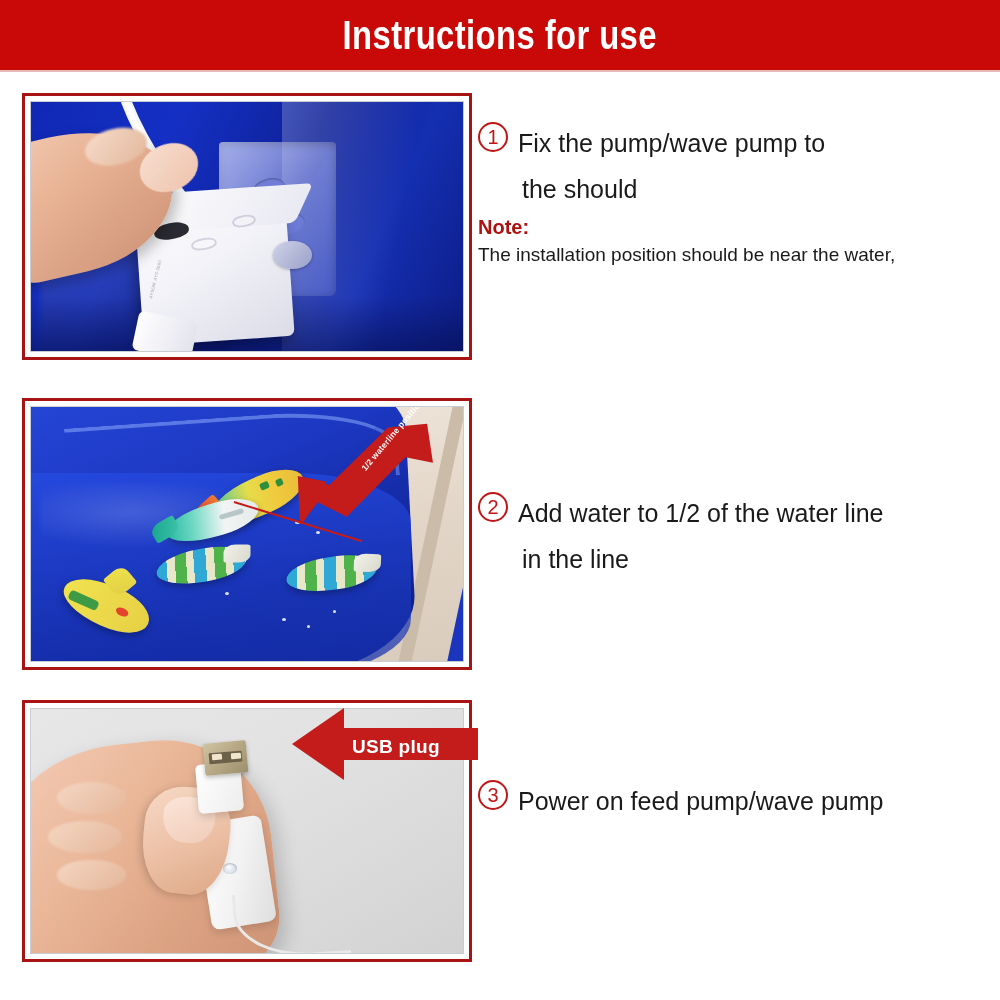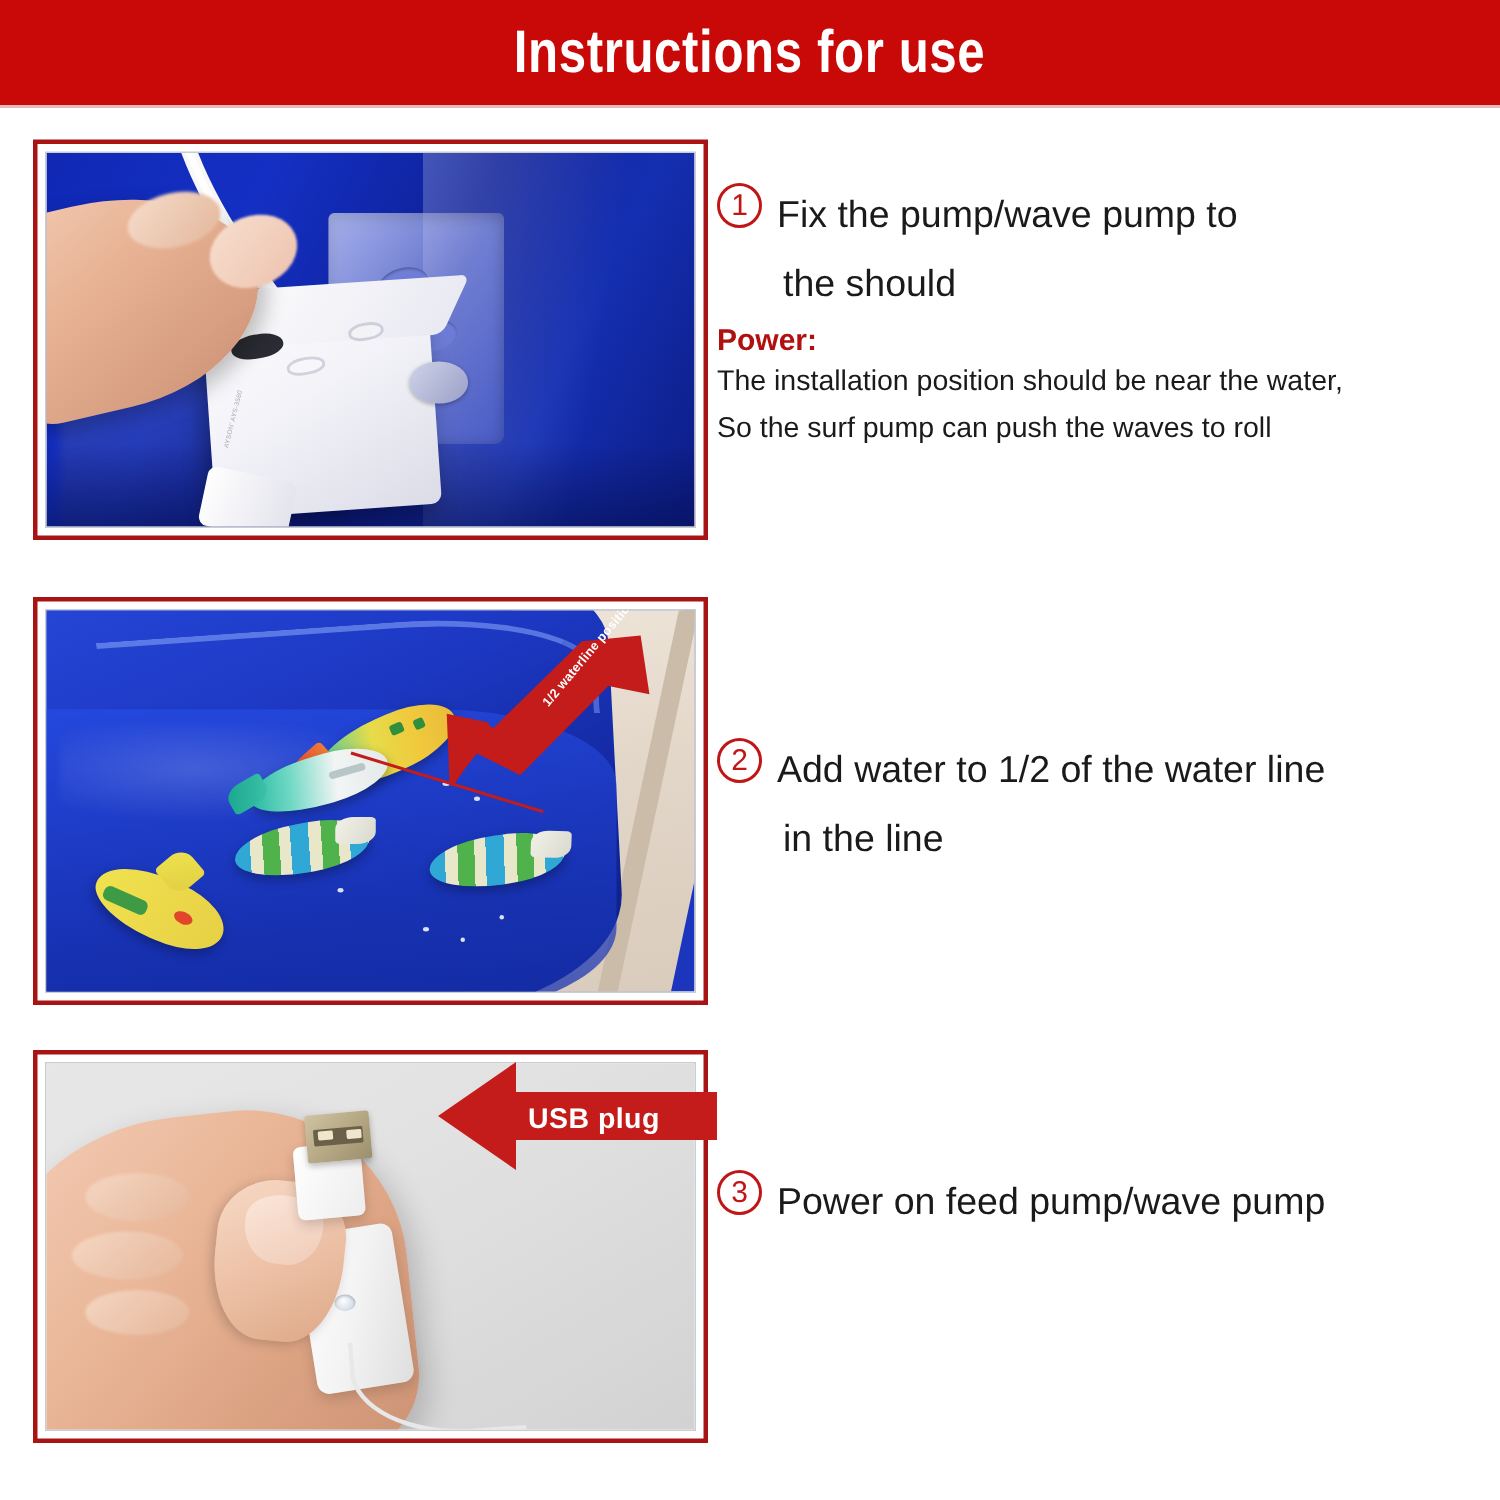--- a/index.html
+++ b/index.html
@@ -433,23 +433,22 @@
     </svg>
   </div>
   <div class="usb-arrow-label">USB plug</div>
 
   <div class="step" id="step-1">
     <div class="step-head">
       <div class="circled">1</div>
       <div class="step-line">Fix the pump/wave pump to</div>
     </div>
     <div class="step-line indent">the should</div>
-    <div class="note-label">Power:</div>
+    <div class="note-label">Note:</div>
     <div class="note-line">The installation position should be near the water,</div>
-    <div class="note-line">So the surf pump can push the waves to roll</div>
   </div>
 
   <div class="step" id="step-2">
     <div class="step-head">
       <div class="circled">2</div>
       <div class="step-line">Add water to 1/2 of the water line</div>
     </div>
     <div class="step-line indent">in the line</div>
   </div>
 

